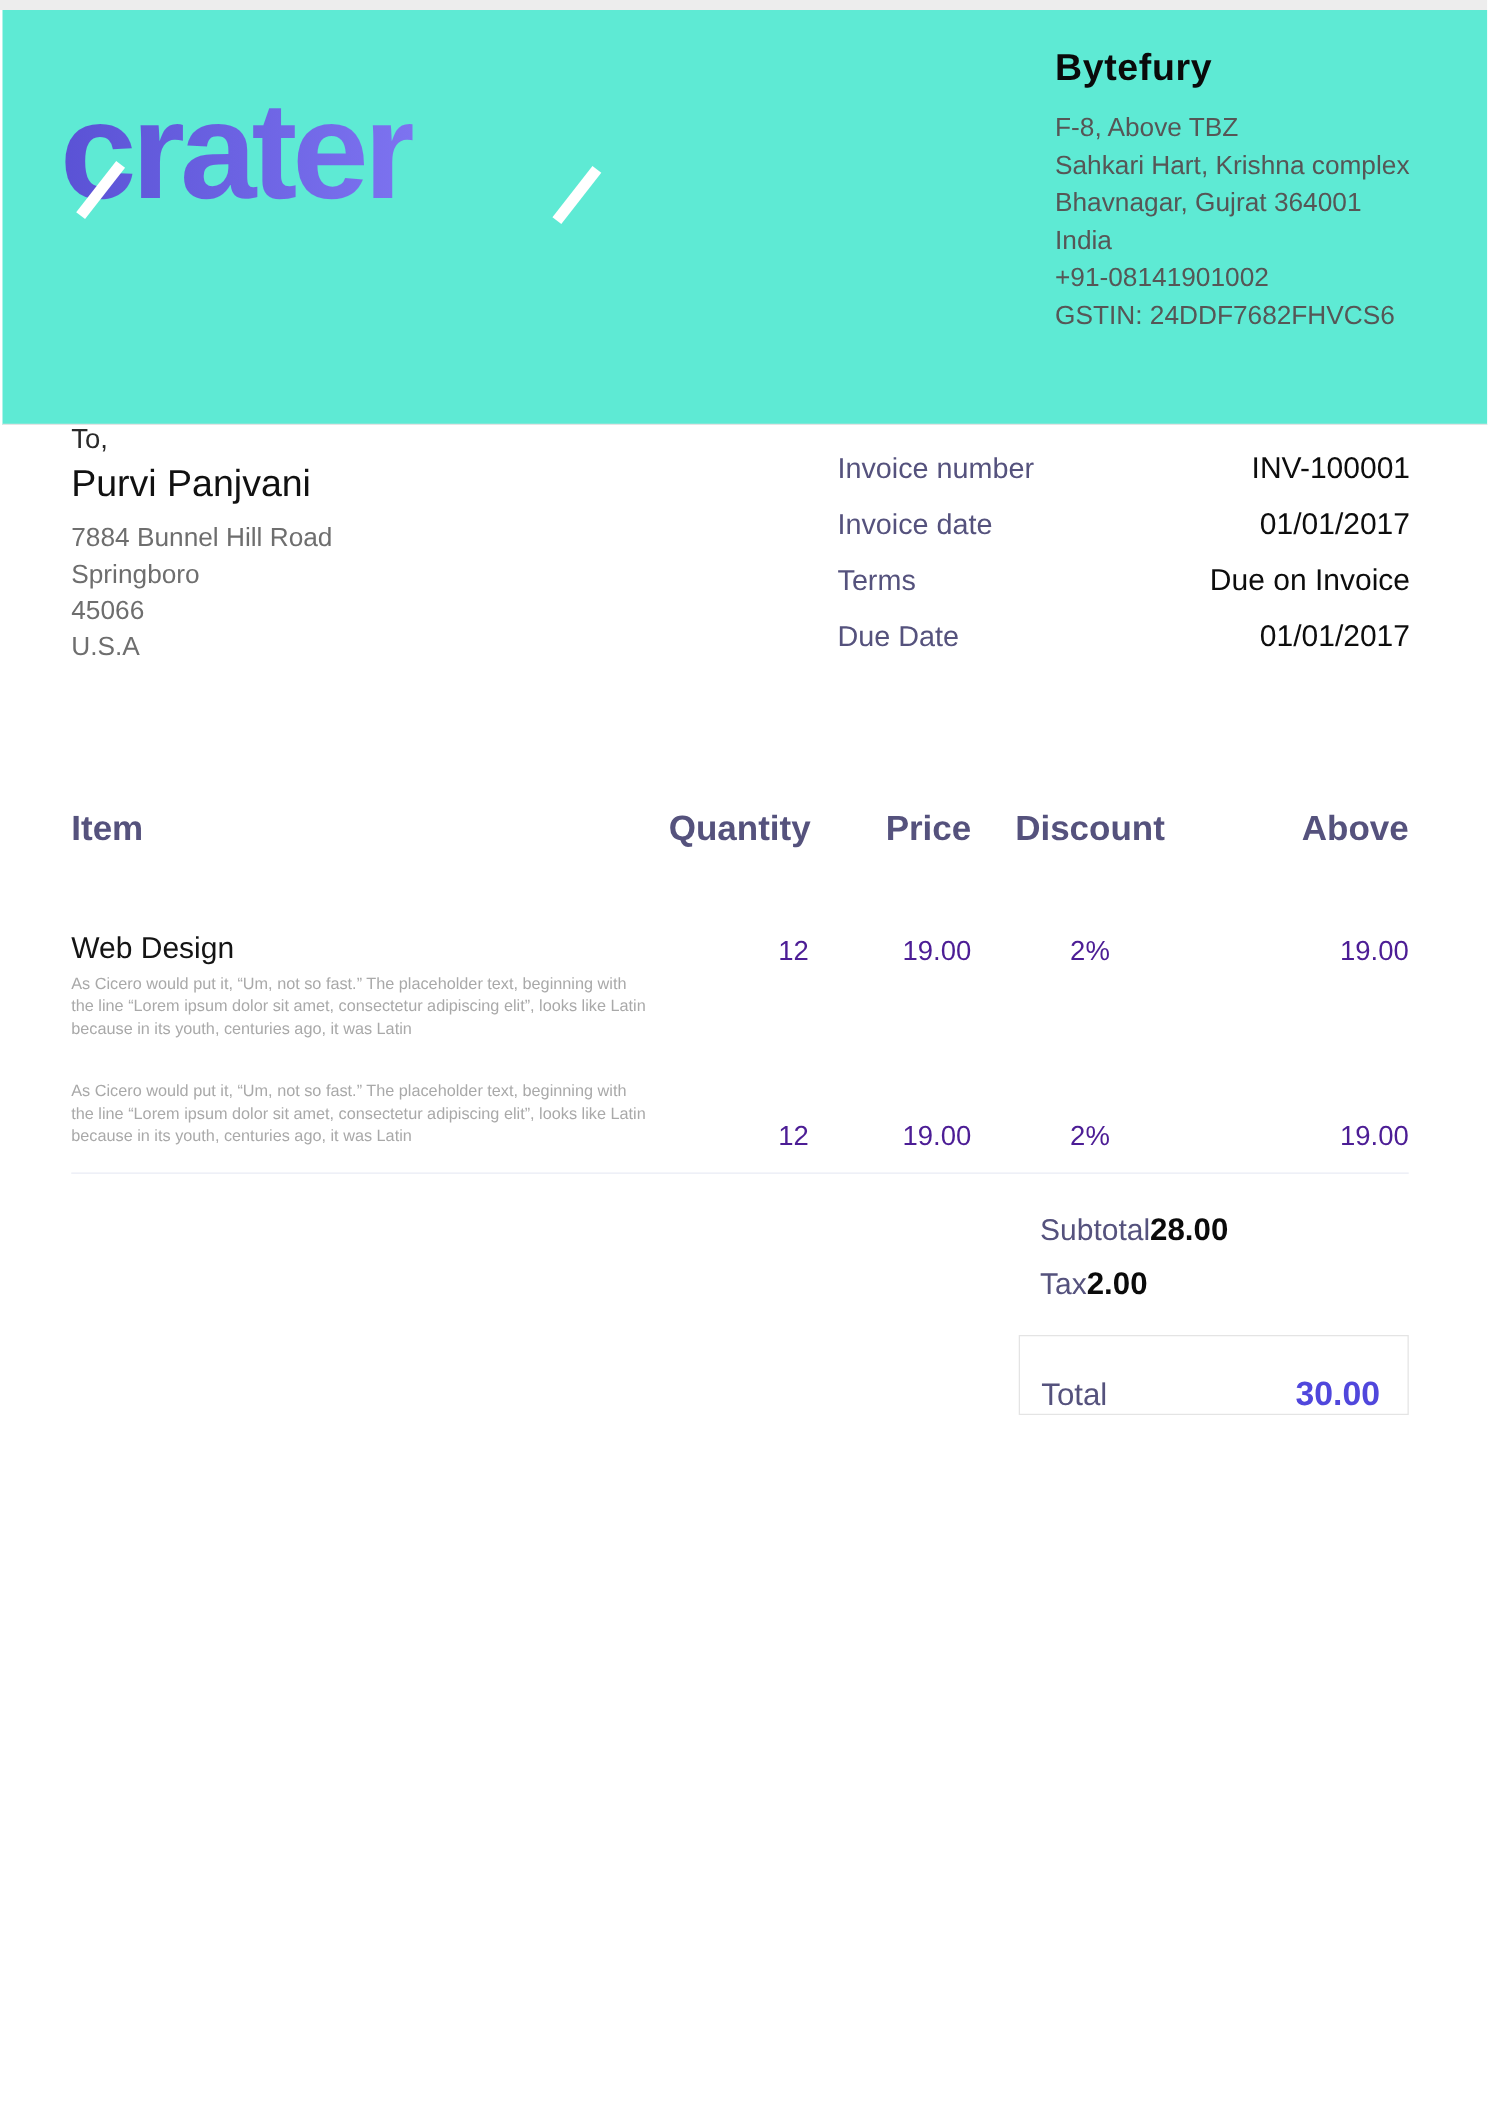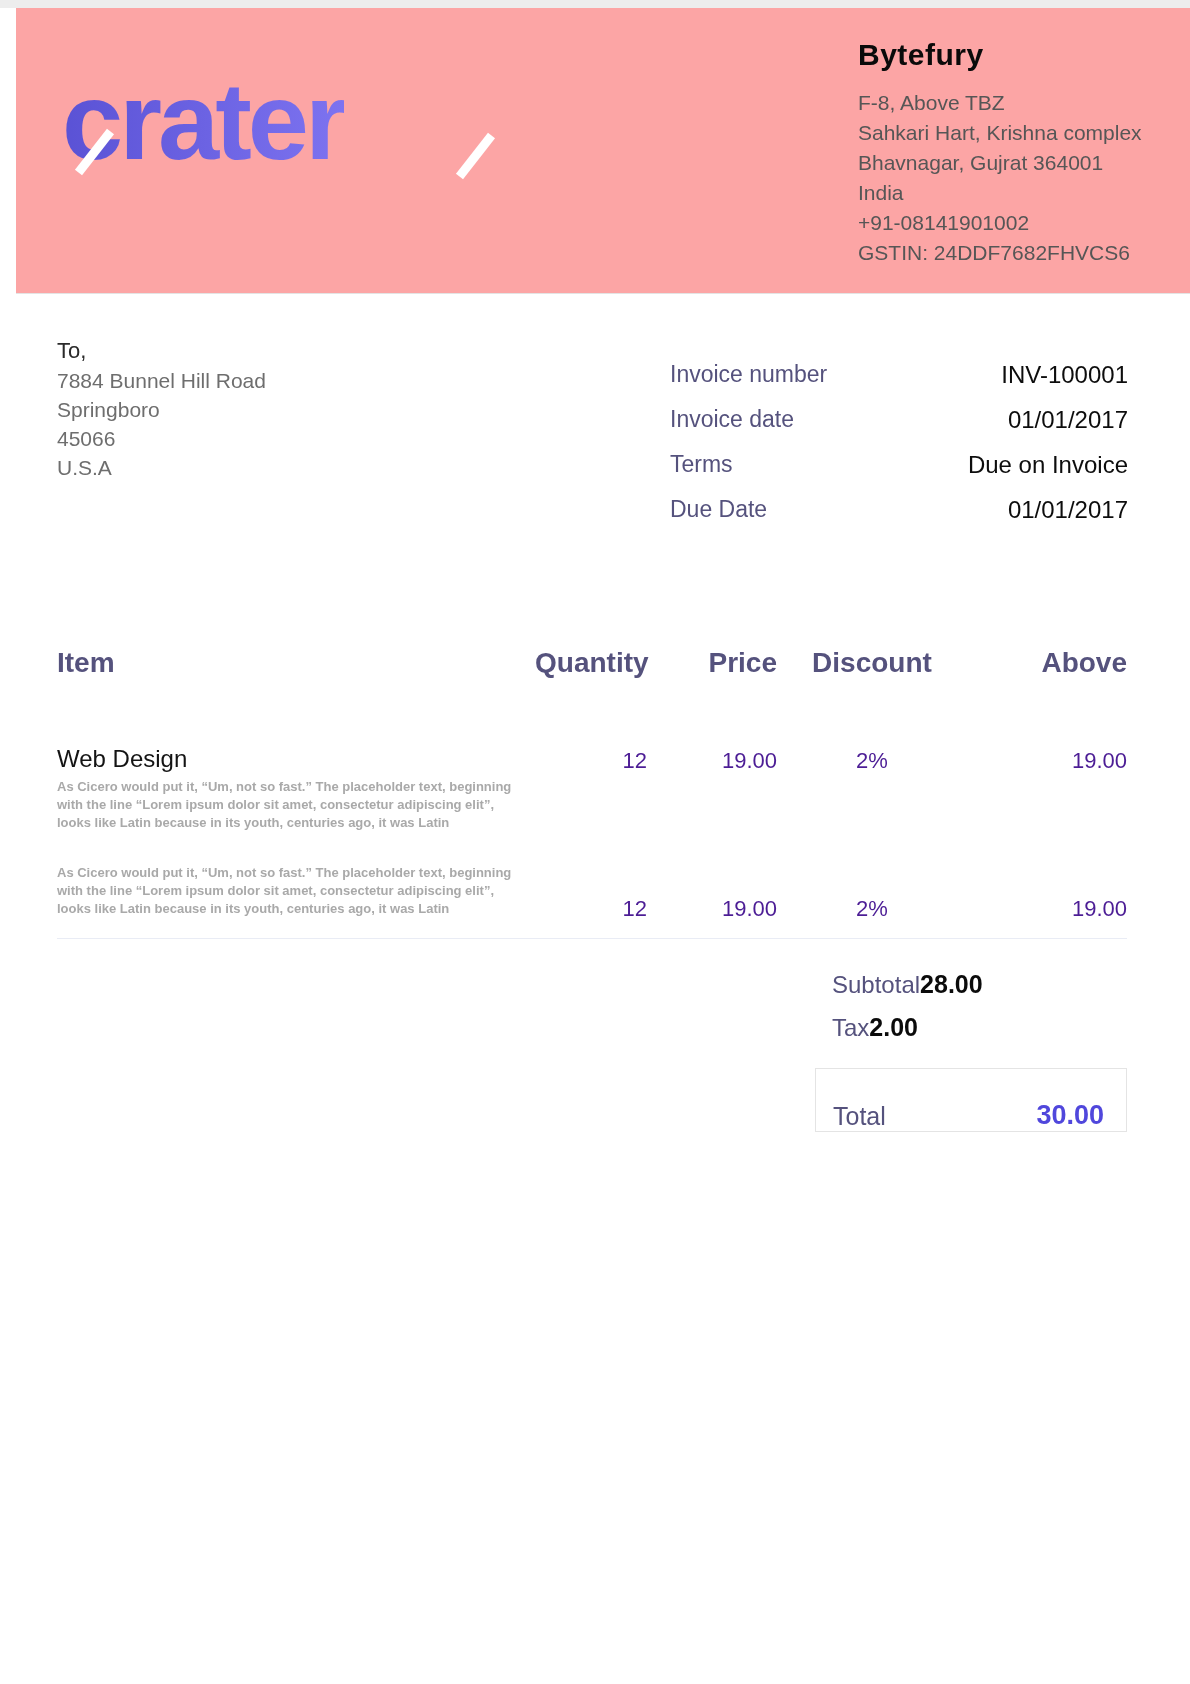--- a/index.html
+++ b/index.html
@@ -13,23 +13,23 @@
     background: #ffffff;
     overflow: hidden;
   }
   
   .top-strip {
     position: absolute; top: 0; left: 0; right: 0; height: 8px;
     background: #ededed;
   }
   
   .header {
-    position: absolute; top: 8px; left: 16px; right: 0; height: 286px;
+    position: absolute; top: 8px; left: 2px; right: 0; height: 332px;
     border-bottom: 1px solid #e4e4e4;
-    background: #fca5a5;
+    background: #5eead4;
   }
   .logo {
     position: absolute; left: 46px; top: 58px;
     font-size: 110px; font-weight: 700; letter-spacing: -4px; line-height: 1;
     background: linear-gradient(90deg, #5a52d5 0%, #7d73f0 100%);
     -webkit-background-clip: text; background-clip: text;
     -webkit-text-fill-color: transparent; color: transparent;
   }
   .logo-slash { position: absolute; background: #ffffff; width: 9px; height: 52px; }
   .logo-slash.c { left: 62px; top: 18px; transform: rotate(38deg); }
@@ -55,21 +55,21 @@
   .t-row { display: flex; align-items: flex-start; }
   .col-item { flex: 1 1 auto; min-width: 0; }
   .col-qty { width: 112px; text-align: right; flex: none; }
   .col-price { width: 130px; text-align: right; flex: none; }
   .col-discount { width: 190px; text-align: center; flex: none; }
   .col-amount { width: 160px; text-align: right; flex: none; }
   .t-head { height: 42px; align-items: center; }
   .t-head > div { font-size: 28px; font-weight: 700; color: #55527d; }
   .item-row { margin-top: 28px; }
   .item-name { font-size: 24px; font-weight: 500; color: #141414; line-height: 30px; margin-top: 32px; }
-  .item-desc { font-size: 13px; line-height: 18px; color: #a9a9a9; width: 462px; margin-top: 4px; font-weight: bold; }
+  .item-desc { font-size: 13px; line-height: 18px; color: #a9a9a9; width: 462px; margin-top: 4px; }
   .item-row .cell-value { font-size: 22px; color: #4c1d95; padding-top: 36px; }
   .table-divider { height: 1px; background: #e9ecf5; margin-top: 16px; }
   
   .totals { position: absolute; right: 63px; top: 963px; width: 332px; }
   .totals-row { display: flex; justify-content: flex-start; align-items: center; height: 43px; padding: 0 5px 0 37px; }
   .totals-label { font-size: 24px; color: #55527d; }
   .totals-value { font-size: 25px; font-weight: 700; color: #0b0b0b; }
   .total-box {
     margin-top: 19px; margin-left: 20px; height: 64px;
     border: 1px solid #e4e4e4;
@@ -97,20 +97,21 @@
       <div class="company-line">Sahkari Hart, Krishna complex</div>
       <div class="company-line">Bhavnagar, Gujrat 364001</div>
       <div class="company-line">India</div>
       <div class="company-line">+91-08141901002</div>
       <div class="company-line">GSTIN: 24DDF7682FHVCS6</div>
     </div>
   </div>
 
   <div class="bill-to">
     <div class="bill-to-label">To,</div>
+    <div class="bill-to-name">Purvi Panjvani</div>
     <div class="bill-line">7884 Bunnel Hill Road</div>
     <div class="bill-line">Springboro</div>
     <div class="bill-line">45066</div>
     <div class="bill-line">U.S.A</div>
   </div>
 
   <div class="invoice-meta">
     <div class="meta-row">
       <div class="meta-label">Invoice number</div>
       <div class="meta-value">INV-100001</div>

